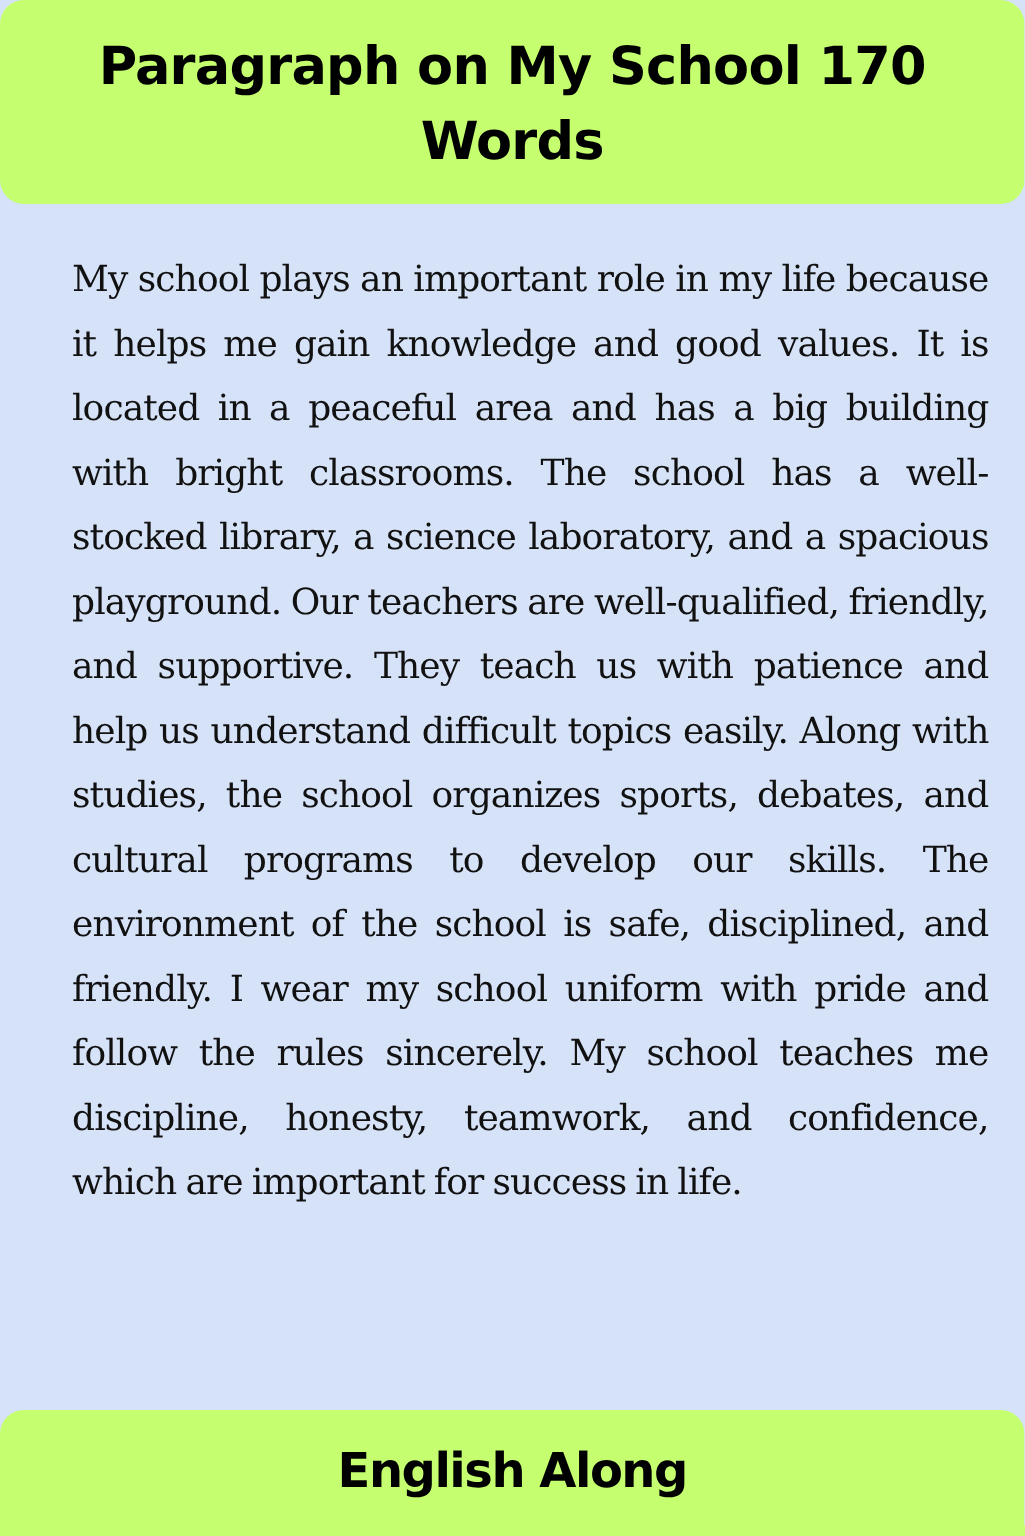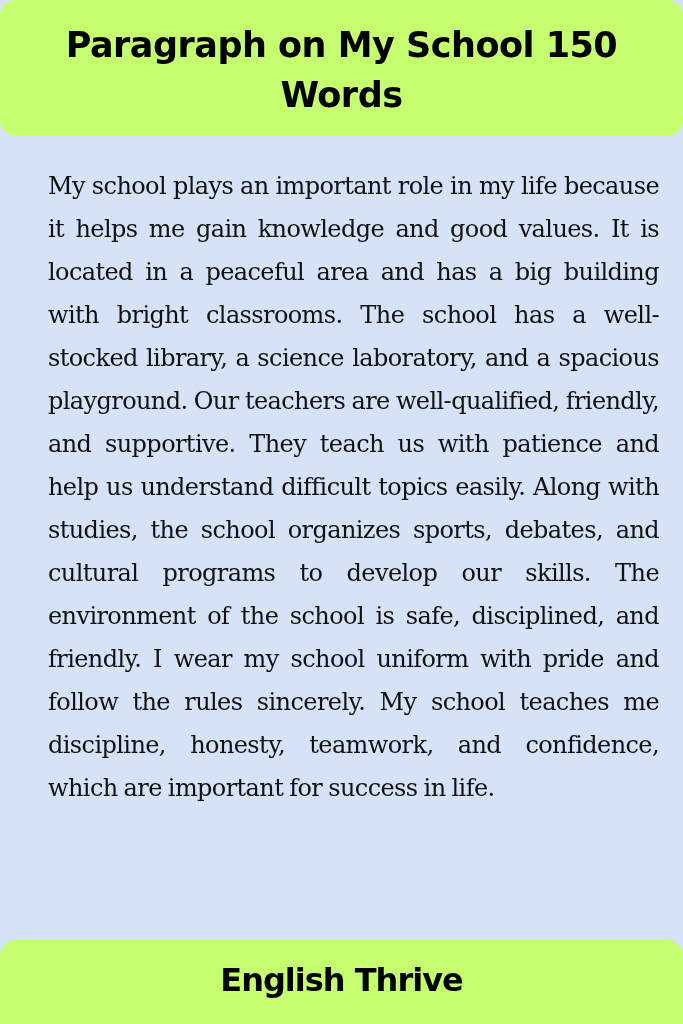--- a/index.html
+++ b/index.html
@@ -71,20 +71,20 @@
       font-size: 32px;
       line-height: 48px;
       letter-spacing: -1px;
       color: #000;
     }
   </style>
 </head>
 <body>
 
 <div class="header">
-  <h1 class="title">Paragraph on My School 150 Words</h1>
+  <h1 class="title">Paragraph on My School 170 Words</h1>
 </div>
 
 <p class="body-text">My school plays an important role in my life because it helps me gain knowledge and good values. It is located in a peaceful area and has a big building with bright classrooms. The school has a well-stocked library, a science laboratory, and a spacious playground. Our teachers are well-qualified, friendly, and supportive. They teach us with patience and help us understand difficult topics easily. Along with studies, the school organizes sports, debates, and cultural programs to develop our skills. The environment of the school is safe, disciplined, and friendly. I wear my school uniform with pride and follow the rules sincerely. My school teaches me discipline, honesty, teamwork, and confidence, which are important for success in life.</p>
 
 <div class="footer">
-  <span class="brand">English Thrive</span>
+  <span class="brand">English Along</span>
 </div>
 
 </body></html>

